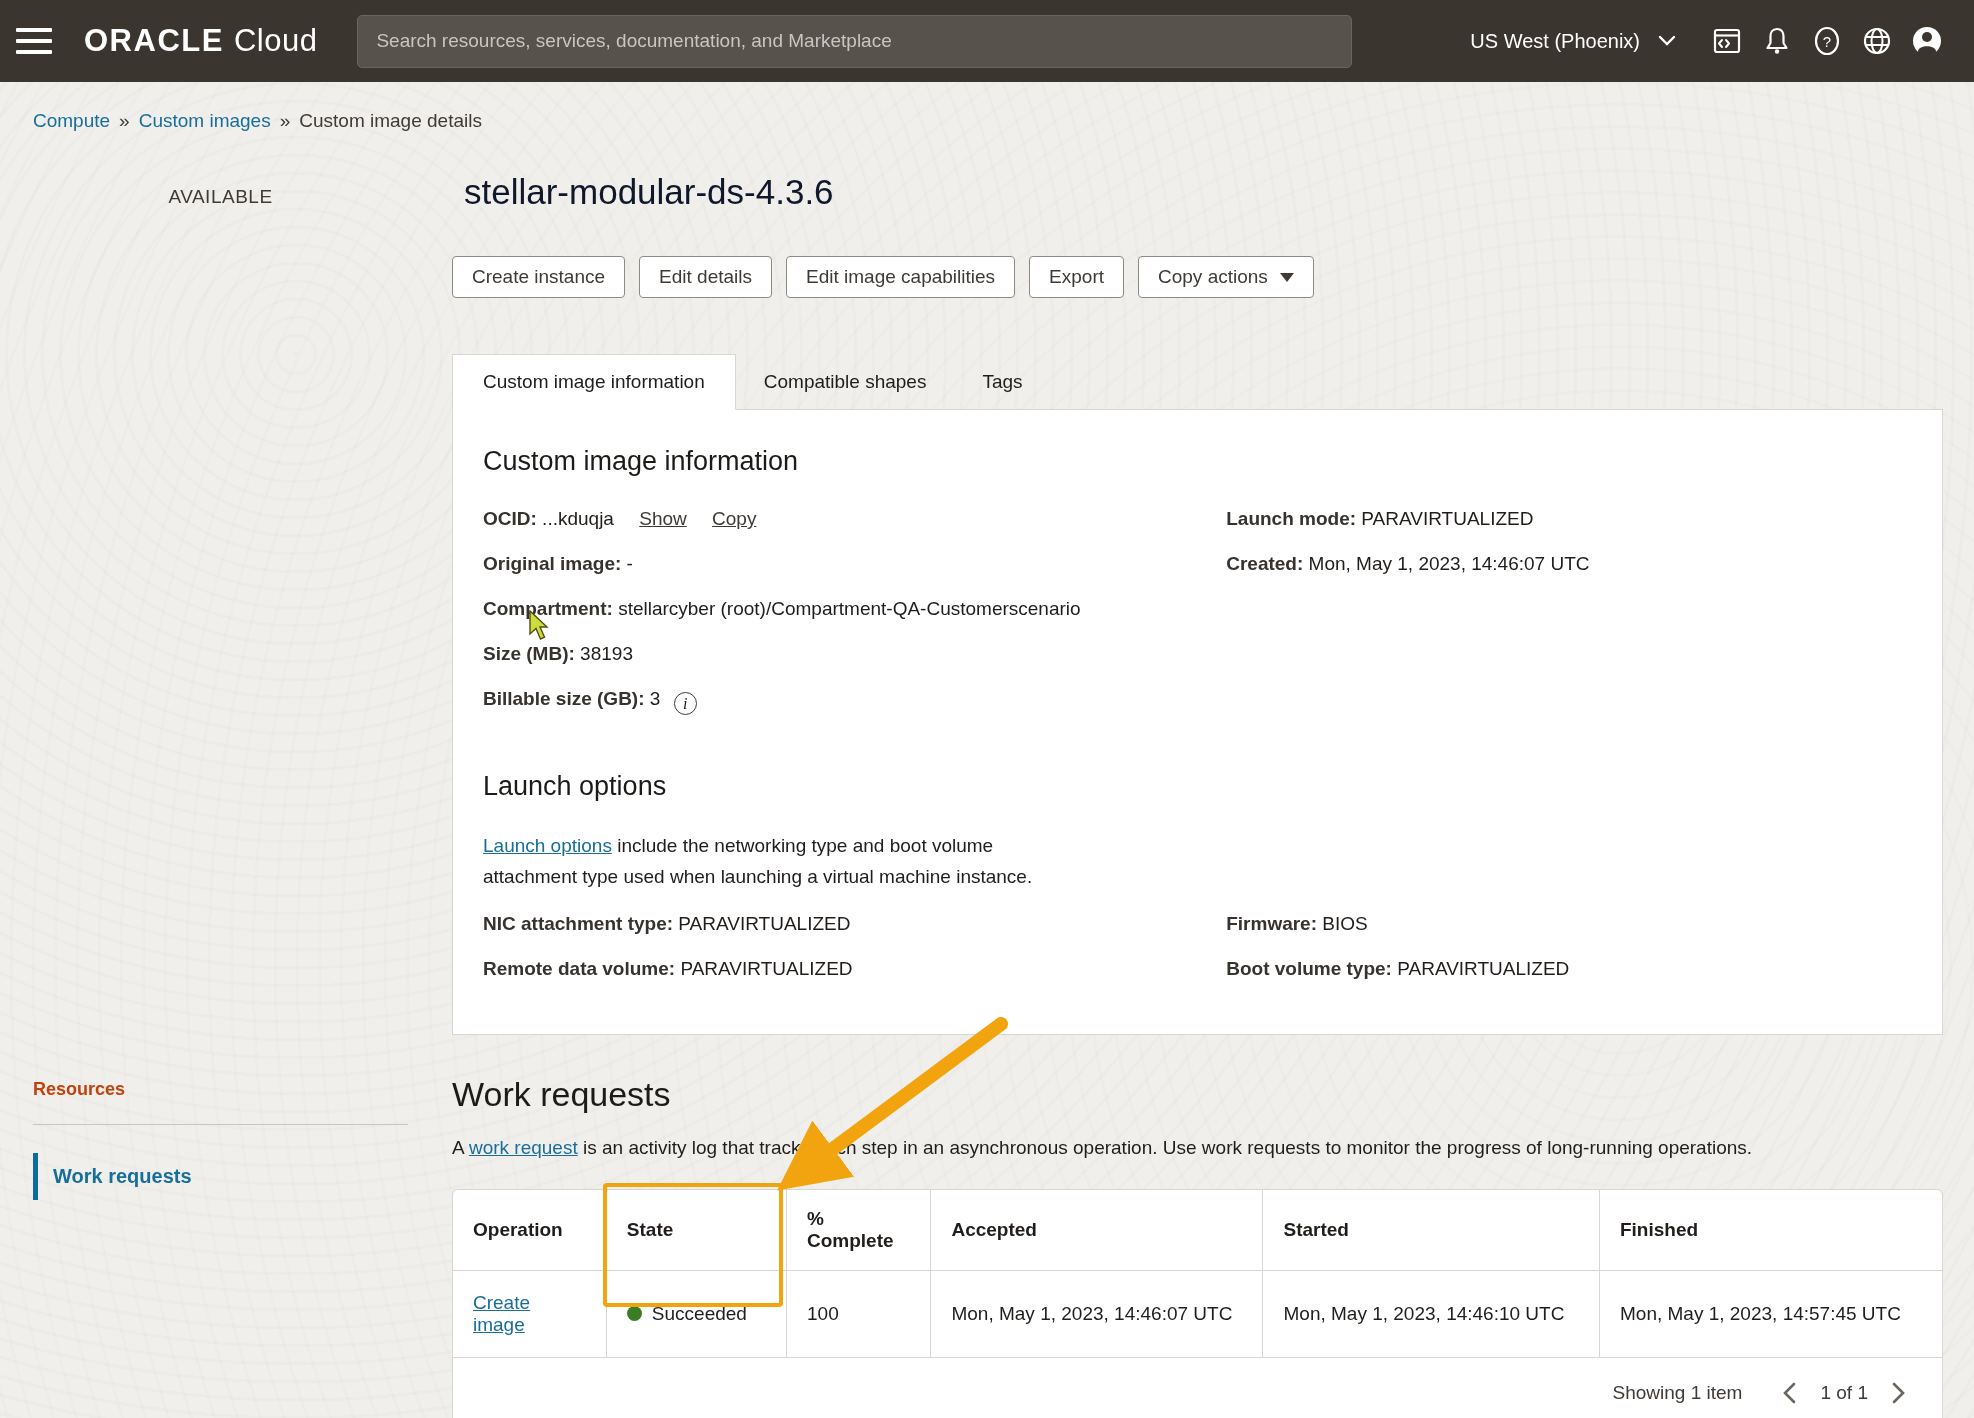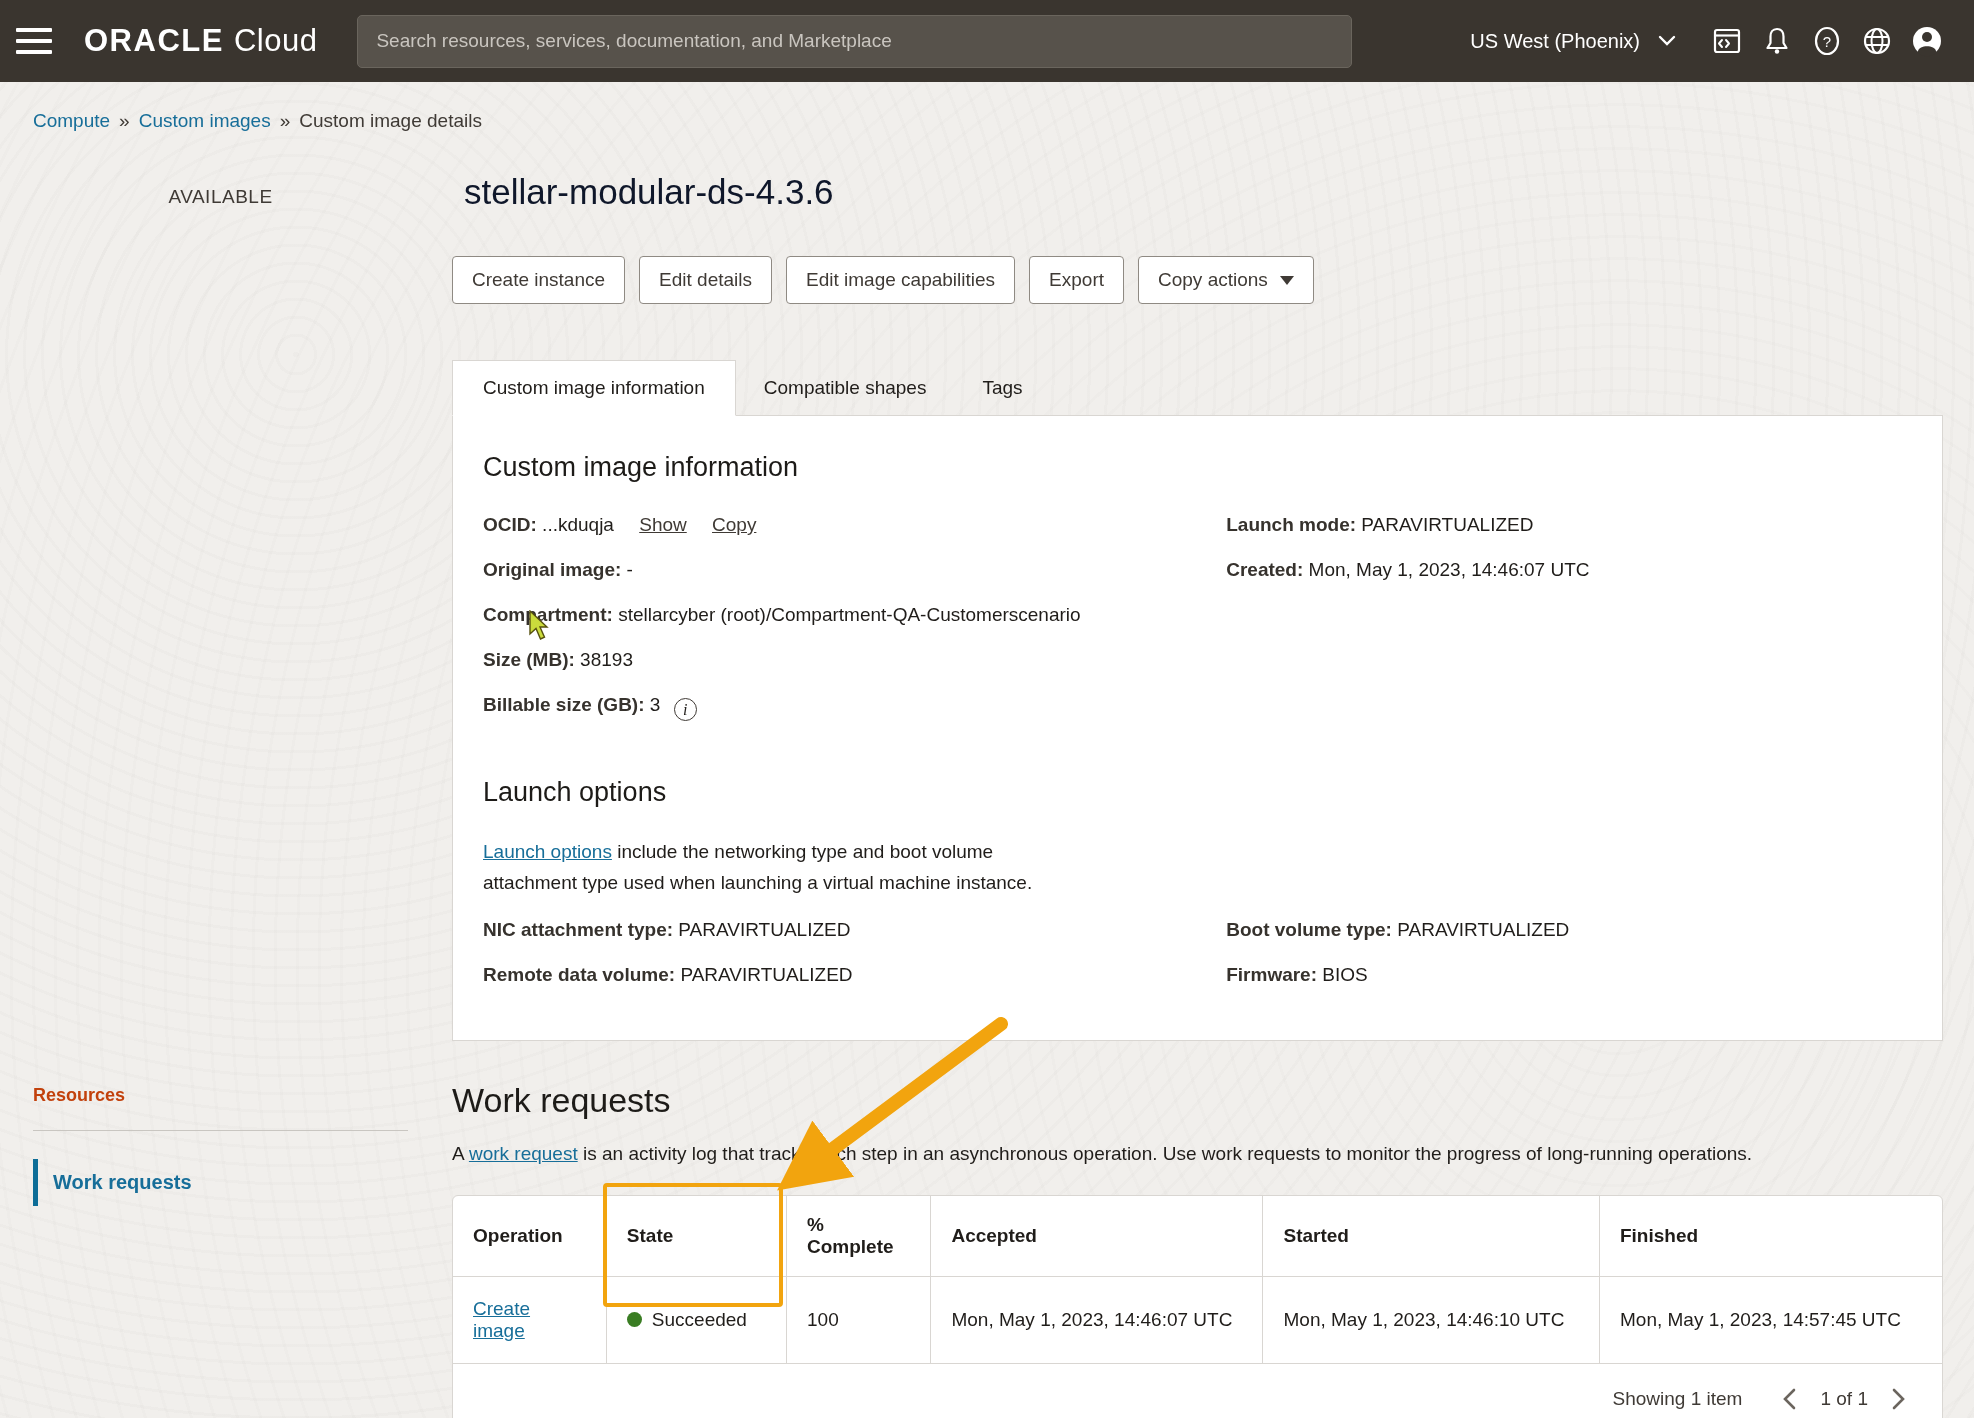--- a/index.html
+++ b/index.html
@@ -49,21 +49,21 @@
 
   
   .img-square{ width:375px; height:375px; background:#4d8522; display:flex; align-items:center; justify-content:center;}
   .img-square .initials{ color:#fff; font-size:132px; font-weight:bold; letter-spacing:2px; padding-top:34px;}
   .img-status{ text-align:center; font-size:19px; color:#3f3a35; margin-top:20px; letter-spacing:.5px;}
 
   
   .page-title{ font-size:35px; font-weight:400; color:#0f172a; margin:6px 12px 44px;}
   .btn-row{ display:flex; gap:14px; margin-bottom:56px;}
   .btn{
-    height:48px; background:#fff; border:1px solid #8f8a83; border-radius:4px;
+    height:42px; background:#fff; border:1px solid #8f8a83; border-radius:4px;
     font-size:19px; color:#3f3a35; padding:0 19px; display:flex; align-items:center; gap:12px;
     font-family:inherit; cursor:pointer; white-space:nowrap;
   }
   .caret{ width:0; height:0; border-left:7px solid transparent; border-right:7px solid transparent; border-top:9px solid #3f3a35;}
 
   .tabs{ display:flex; align-items:flex-end; position:relative; z-index:3;}
   .tab{ font-size:19px; color:#201d1a; padding:16px 28px; cursor:pointer;}
   .tab.active{
     background:#fff; border:1px solid #d9d6d2; border-bottom:1px solid #fff; margin-bottom:-1px;
     padding:16px 30px;
@@ -255,26 +255,26 @@
             <b>NIC attachment type:</b>
             <span>PARAVIRTUALIZED</span>
           </div>
           <div class="field">
             <b>Remote data volume:</b>
             <span>PARAVIRTUALIZED</span>
           </div>
         </div>
         <div>
           <div class="field">
+            <b>Firmware:</b>
+            <span>BIOS</span>
+          </div>
+          <div class="field">
             <b>Boot volume type:</b>
             <span>PARAVIRTUALIZED</span>
-          </div>
-          <div class="field">
-            <b>Firmware:</b>
-            <span>BIOS</span>
           </div>
         </div>
       </div>
     </div>
   </main>
 
   <aside class="resources">
     <h2>Resources</h2>
     <div class="divider"></div>
     <div class="res-item">Work requests</div>

